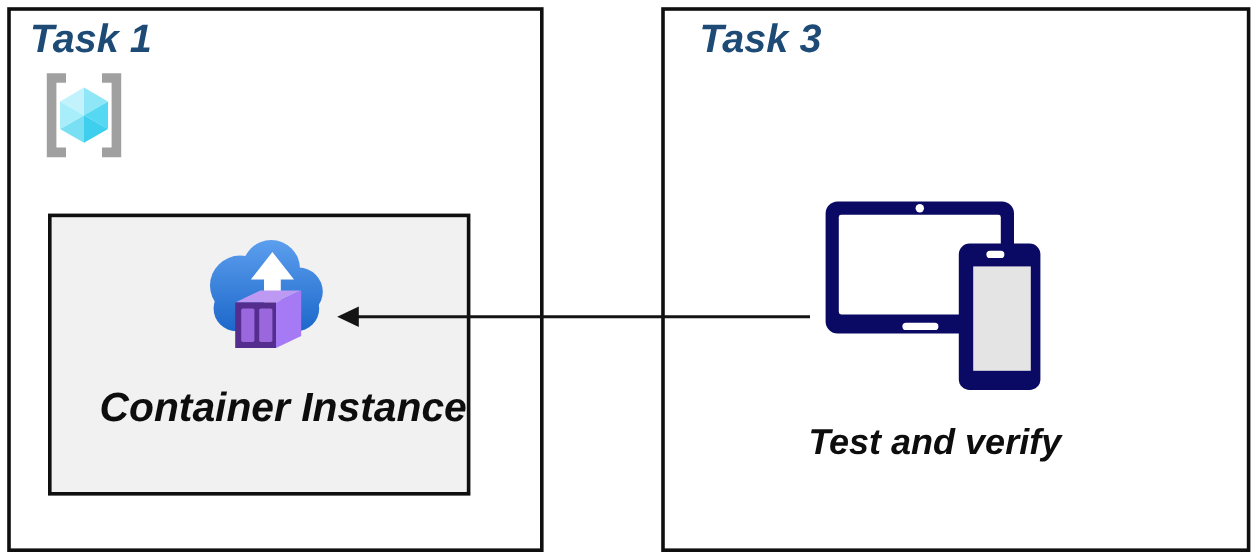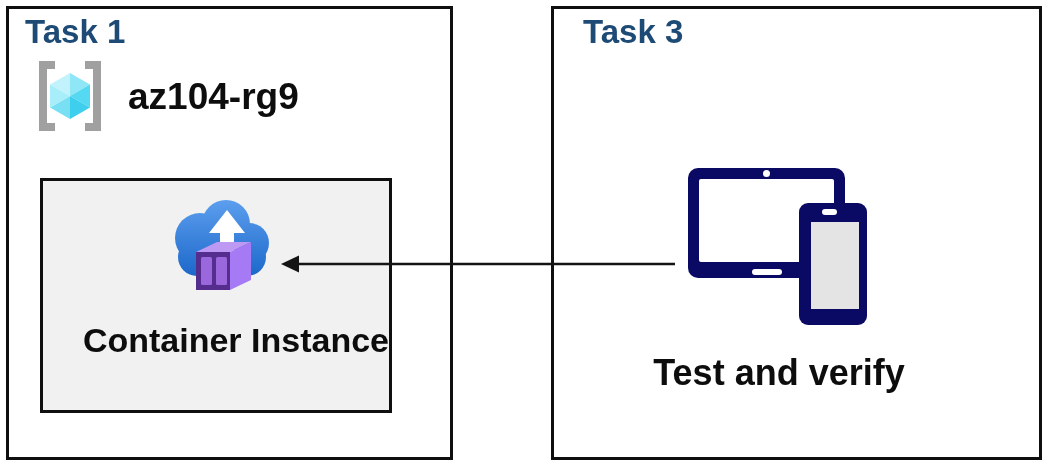--- a/index.html
+++ b/index.html
@@ -1,18 +1,18 @@
 <!DOCTYPE html>
 <html style="--background: #ffffff; --task-title: #1d4b75; --text: #0d0d0d; --border: #0f0f0f; --box-fill: #f1f1f1; --device-navy: #0a0a64; --tablet-screen: #ffffff; --phone-screen: #e4e4e4; --bracket-gray: #a0a0a0; --cube-face-1: #c2f3fc; --cube-face-2: #8fe6f7; --cube-face-3: #55d8f1; --cube-face-4: #3ecfee; --cube-face-5: #79e0f4; --cube-face-6: #a8eefa; --cloud-top: #5ea0ef; --cloud-bottom: #1a66c9; --upload-arrow: #ffffff; --container-front: #552d8f; --container-panel: #9a68dc; --container-side: #a67af4; --container-top: #bd99f3; --arrow: #141414;"><head>
 <meta charset="utf-8">
 <style>
   html,body{margin:0;padding:0;background:#fff;}
   .page{
     position:relative;width:1049px;height:465px;background:var(--background,#fff);
-    font-family:"Liberation Sans",sans-serif;overflow:hidden;
+    font-family:"Liberation Sans",sans-serif;overflow:hidden;font-style:italic;
   }
   .task-box{
     position:absolute;top:6px;height:454px;box-sizing:border-box;
     border:3px solid var(--border);background:#fff;
   }
   .task1-box{left:6px;width:447px;}
   .task2-box{left:551px;width:491px;}
   .task-title{
     position:absolute;top:5px;font-size:33px;font-weight:700;
     color:var(--task-title);line-height:1.1;white-space:nowrap;
@@ -57,21 +57,21 @@
   .phone-screen{
     position:absolute;left:257px;top:213px;width:48px;height:87px;
     background:var(--phone-screen);
   }
   .speaker{
     position:absolute;left:268px;top:200px;width:15px;height:6px;border-radius:3px;
     background:var(--tablet-screen);
   }
   .devices-label{
     position:absolute;left:0;top:343px;width:450px;text-align:center;
-    font-size:36px;font-weight:700;color:var(--text);line-height:1.15;white-space:nowrap;
+    font-size:30px;font-weight:700;color:var(--text);line-height:1.15;white-space:nowrap;
   }
   .flow-arrow{position:absolute;left:275px;top:250px;width:410px;height:30px;z-index:5;}
 </style>
 </head>
 <body>
 
 <div class="page">
 
   <div class="task-box task1-box">
     <div class="task-title">Task 1</div>
@@ -79,21 +79,20 @@
     <svg class="rg-icon" viewBox="0 0 80 80">
       <path d="M 25 9 L 13 9 L 13 71 L 25 71" fill="none" style="stroke:var(--bracket-gray)" stroke-width="8"></path>
       <path d="M 55 9 L 67 9 L 67 71 L 55 71" fill="none" style="stroke:var(--bracket-gray)" stroke-width="8"></path>
       <polygon points="40,17 20,28.5 40,40" style="fill:var(--cube-face-1)"></polygon>
       <polygon points="40,17 60,28.5 40,40" style="fill:var(--cube-face-2)"></polygon>
       <polygon points="60,28.5 60,51.5 40,40" style="fill:var(--cube-face-3)"></polygon>
       <polygon points="60,51.5 40,63 40,40" style="fill:var(--cube-face-4)"></polygon>
       <polygon points="40,63 20,51.5 40,40" style="fill:var(--cube-face-5)"></polygon>
       <polygon points="20,51.5 20,28.5 40,40" style="fill:var(--cube-face-6)"></polygon>
     </svg>
-    <div class="rg-name">az104-rg9</div>
 
     <div class="ci-box">
       <svg class="aci-icon" viewBox="0 0 100 100">
         <defs>
           <linearGradient id="cloudGrad" gradientUnits="userSpaceOnUse" x1="50" y1="2" x2="50" y2="82">
             <stop offset="0" style="stop-color:var(--cloud-top)"></stop>
             <stop offset="1" style="stop-color:var(--cloud-bottom)"></stop>
           </linearGradient>
         </defs>
         <g fill="url(#cloudGrad)">

